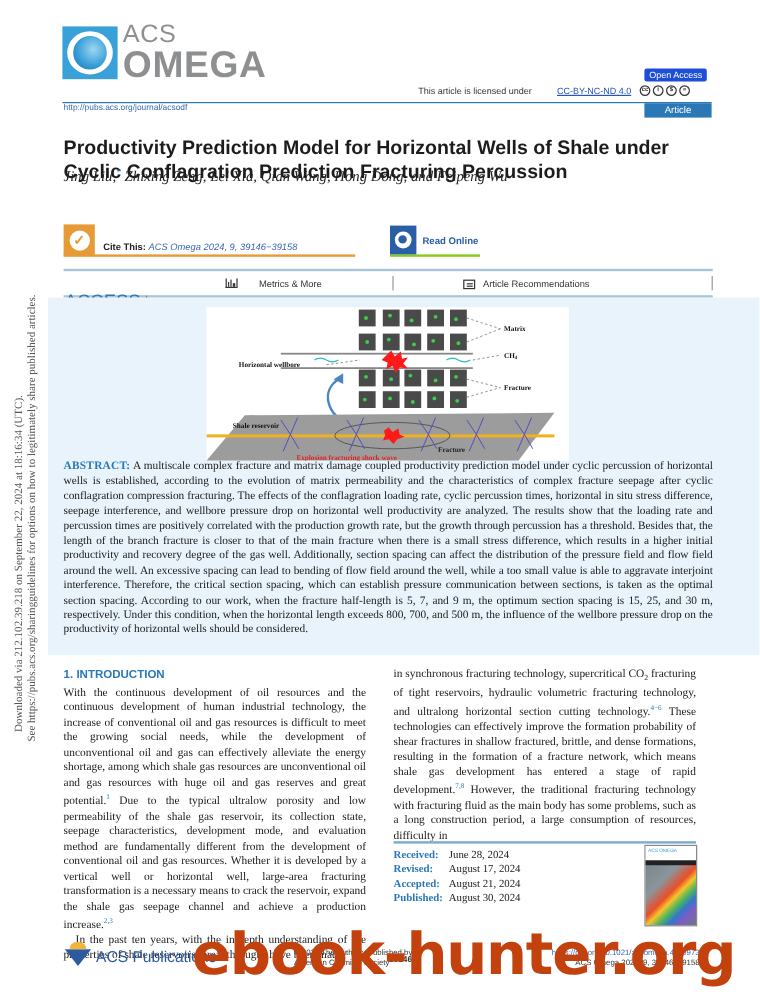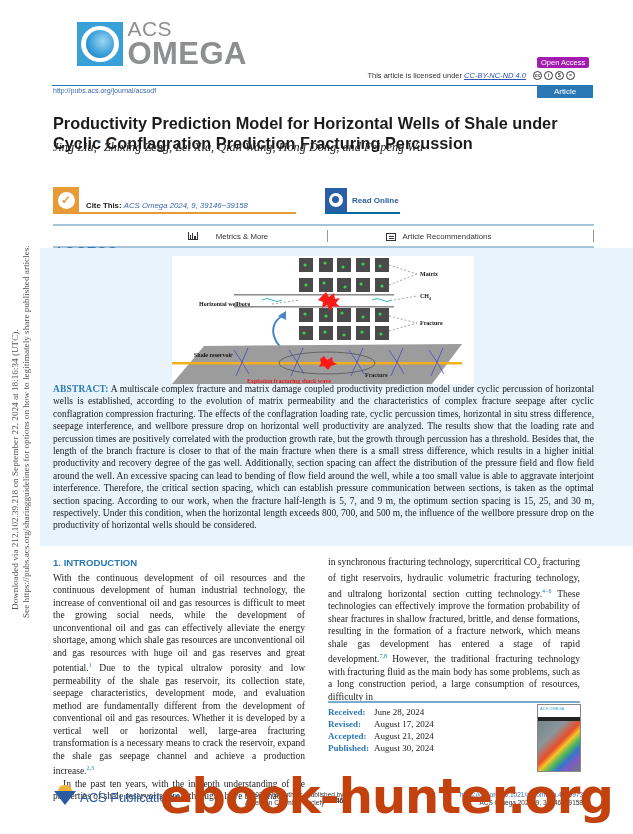--- a/index.html
+++ b/index.html
@@ -7,53 +7,53 @@
   body { position: relative; font-family: "Liberation Serif", serif; color: #1a1a1a; }
 
   
   .side-note { position: absolute; left: 2px; top: 250px; width: 40px; height: 360px; }
   .side-note .line { position: absolute; white-space: nowrap; font-size: 9.2px; color: #555; font-family: "Liberation Serif", serif;
     transform-origin: left top; transform: rotate(-90deg); }
   .side-note .l1 { left: 8px; top: 360px; }
   .side-note .l2 { left: 19px; top: 368px; }
 
   
-  .logo { position: absolute; left: 52px; top: 20px; width: 170px; height: 48px; display: flex; align-items: center; margin-left: 25px; }
+  .logo { position: absolute; left: 52px; top: 20px; width: 170px; height: 48px; display: flex; align-items: center; }
   .logo-mark { position: relative; width: 46px; height: 44px; }
   .logo-mark .sq { position: absolute; left: 0; top: 0; width: 46px; height: 44px; background: #3aa0d8; }
   .logo-mark .ring { position: absolute; left: 4px; top: 4px; width: 38px; height: 36px; border-radius: 50%; background: #fff; }
   .logo-mark .core { position: absolute; left: 9px; top: 8px; width: 28px; height: 28px; border-radius: 50%;
     background: radial-gradient(circle at 60% 40%, #9ed6f2 0%, #3aa0d8 55%, #1d6fae 100%); }
   .logo-text { margin-left: 6px; font-family: "Liberation Sans", sans-serif; color: #8d8f91; line-height: 0.95; }
   .logo-text .acs { font-size: 21px; letter-spacing: 0.5px; }
   .logo-text .omega { font-size: 31px; font-weight: bold; letter-spacing: 0.5px; }
 
-  .oa-badge { position: absolute; left: 537px; top: 57px; background: #a21caf; color: #fff; font-family: "Liberation Sans", sans-serif;
+  .oa-badge { position: absolute; left: 537px; top: 57px; background: #1d4ed8; color: #fff; font-family: "Liberation Sans", sans-serif;
     font-size: 7.5px; padding: 1px 4px; border-radius: 2px; }
   .license { position: absolute; right: 58px; top: 71px; font-family: "Liberation Sans", sans-serif; font-size: 7.5px; color: #333; display: flex; align-items: center; gap: 2px; }
-  .license a { color: #2a53b8; text-decoration: underline; margin-left: 0; font-style: italic; }
+  .license a { color: #2a53b8; text-decoration: underline; margin-left: 19px; }
   .cc-icons { display: flex; gap: 2px; margin-left: 5px; }
   .cc-icons span { width: 9px; height: 9px; border: 1.2px solid #333; border-radius: 50%; display: inline-block; font-size: 5px; line-height: 7px; text-align: center; font-weight: bold; }
 
   .rule-top { position: absolute; left: 52px; top: 85px; width: 541px; height: 1px; background: #2b78b7; }
   .journal-url { position: absolute; left: 53px; top: 87px; font-family: "Liberation Sans", sans-serif; font-size: 7px; color: #3a68b0; }
   .article-tab { position: absolute; left: 537px; top: 86px; width: 56px; height: 12px; background: #2b78b7; color: #fff; font-family: "Liberation Sans", sans-serif; font-size: 8px; text-align: center; line-height: 12px; }
 
   .title { position: absolute; left: 53px; top: 113px; width: 540px; font-family: "Liberation Sans", sans-serif; font-weight: bold; font-size: 16.3px; line-height: 20px; color: #1c1c1c; }
   .authors { position: absolute; left: 53px; top: 139px; font-size: 12.3px; color: #222; font-style: italic; }
   .authors sup { color: #2b78b7; font-size: 8px; }
 
   .cite-box { position: absolute; left: 53px; top: 188px; width: 243px; height: 26px; border-bottom: 2px solid #e69b37; display: flex; align-items: center; }
   .cite-icon { width: 26px; height: 26px; background: #e69b37; display: flex; align-items: center; justify-content: center; }
   .cite-icon .circ { width: 17px; height: 17px; border-radius: 50%; background: #fff; color: #e69b37; font-size: 12px; font-weight: bold; text-align: center; line-height: 17px; font-family: "Liberation Sans", sans-serif; }
   .cite-text { margin-left: 7px; font-family: "Liberation Sans", sans-serif; font-size: 7.8px; color: #222; margin-top: 10px; }
   .cite-text b { font-weight: bold; }
   .cite-text i { color: #3a68b0; }
 
-  .read-box { position: absolute; left: 325px; top: 188px; width: 75px; height: 26px; border-bottom: 2px solid #0369a1; display: flex; align-items: center; }
+  .read-box { position: absolute; left: 325px; top: 188px; width: 75px; height: 26px; border-bottom: 2px solid #84cc16; display: flex; align-items: center; }
   .read-icon { width: 22px; height: 24px; background: #2a5ea7; display: flex; align-items: center; justify-content: center; }
   .read-icon .globe { width: 14px; height: 14px; border-radius: 50%; background: #fff; position: relative; }
   .read-icon .globe::after { content: ""; position: absolute; left: 3px; top: 3px; width: 7px; height: 7px; border-radius: 50%; background: #2a5ea7; }
   .read-text { margin-left: 5px; font-family: "Liberation Sans", sans-serif; font-size: 8px; font-weight: bold; color: #2a5ea7; }
 
   .access-bar { position: absolute; left: 53px; top: 224px; width: 541px; height: 24px; border-top: 2px solid #a7c4d8; border-bottom: 2px solid #a7c4d8; display: flex; align-items: center; font-family: "Liberation Sans", sans-serif; }
   .access-label { font-size: 15px; color: #2b78b7; width: 120px; padding-left: 1px; letter-spacing: 0.3px; margin-top: 30px; }
   .access-label::after { content: "|"; color: #888; font-size: 13px; margin-left: 3px; }
   .metrics { display: flex; align-items: center; gap: 18px; font-size: 7.8px; color: #333; width: 155px; padding-left: 15px; }
   .bar-icon { width: 10px; height: 8px; display: flex; align-items: flex-end; gap: 1px; border-bottom: 1px solid #333; border-left: 1px solid #333; padding-left: 1px; }

